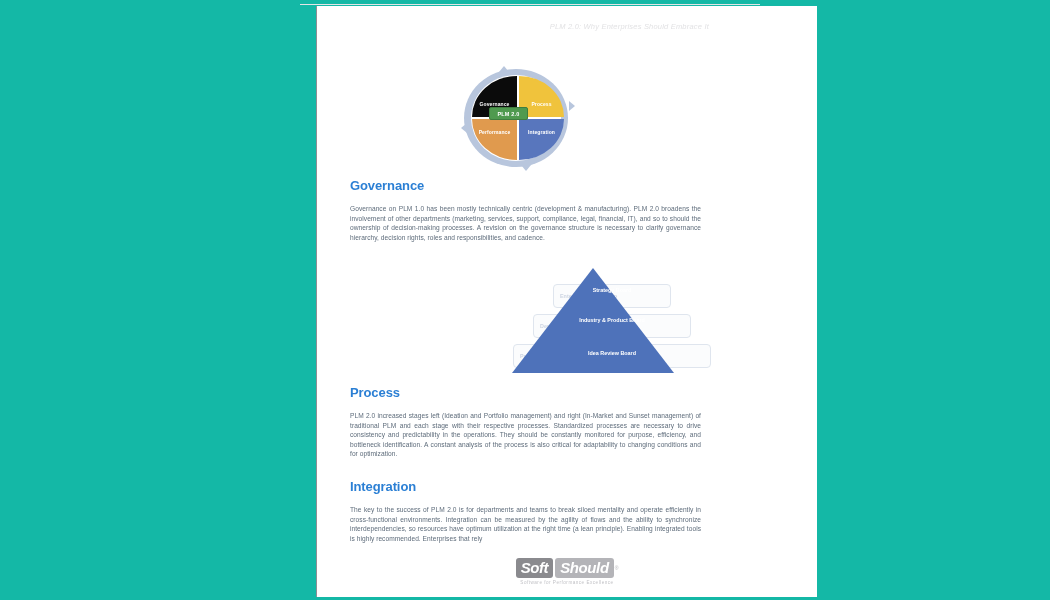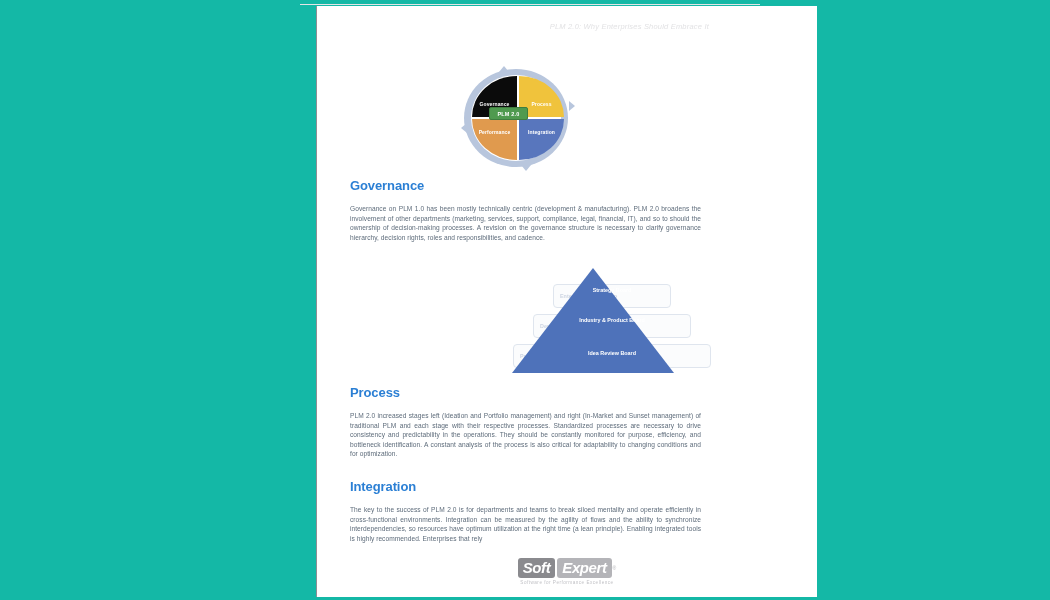--- a/index.html
+++ b/index.html
@@ -178,21 +178,21 @@
 
     <div class="section" id="sec-integration">
       <h2 class="sec-title">Integration</h2>
       <p class="sec-body">The key to the success of PLM 2.0 is for departments and teams to break siloed mentality and operate efficiently in cross-functional environments. Integration can be measured by the agility of flows and the ability to synchronize interdependencies, so resources have optimum utilization at the right time (a lean principle). Enabling integrated tools is highly recommended. Enterprises that rely</p>
     </div>
 
     <div class="footer">
       <div class="logo">
         <div class="logo-row">
           <span class="logo-soft">Soft</span>
-          <span class="logo-expert">Expert</span>
+          <span class="logo-expert">Should</span>
           <span class="logo-reg">®</span>
         </div>
         <div class="logo-tag">Software for Performance Excellence</div>
       </div>
     </div>
 
   </div>
 </div>
 
 </body></html>

